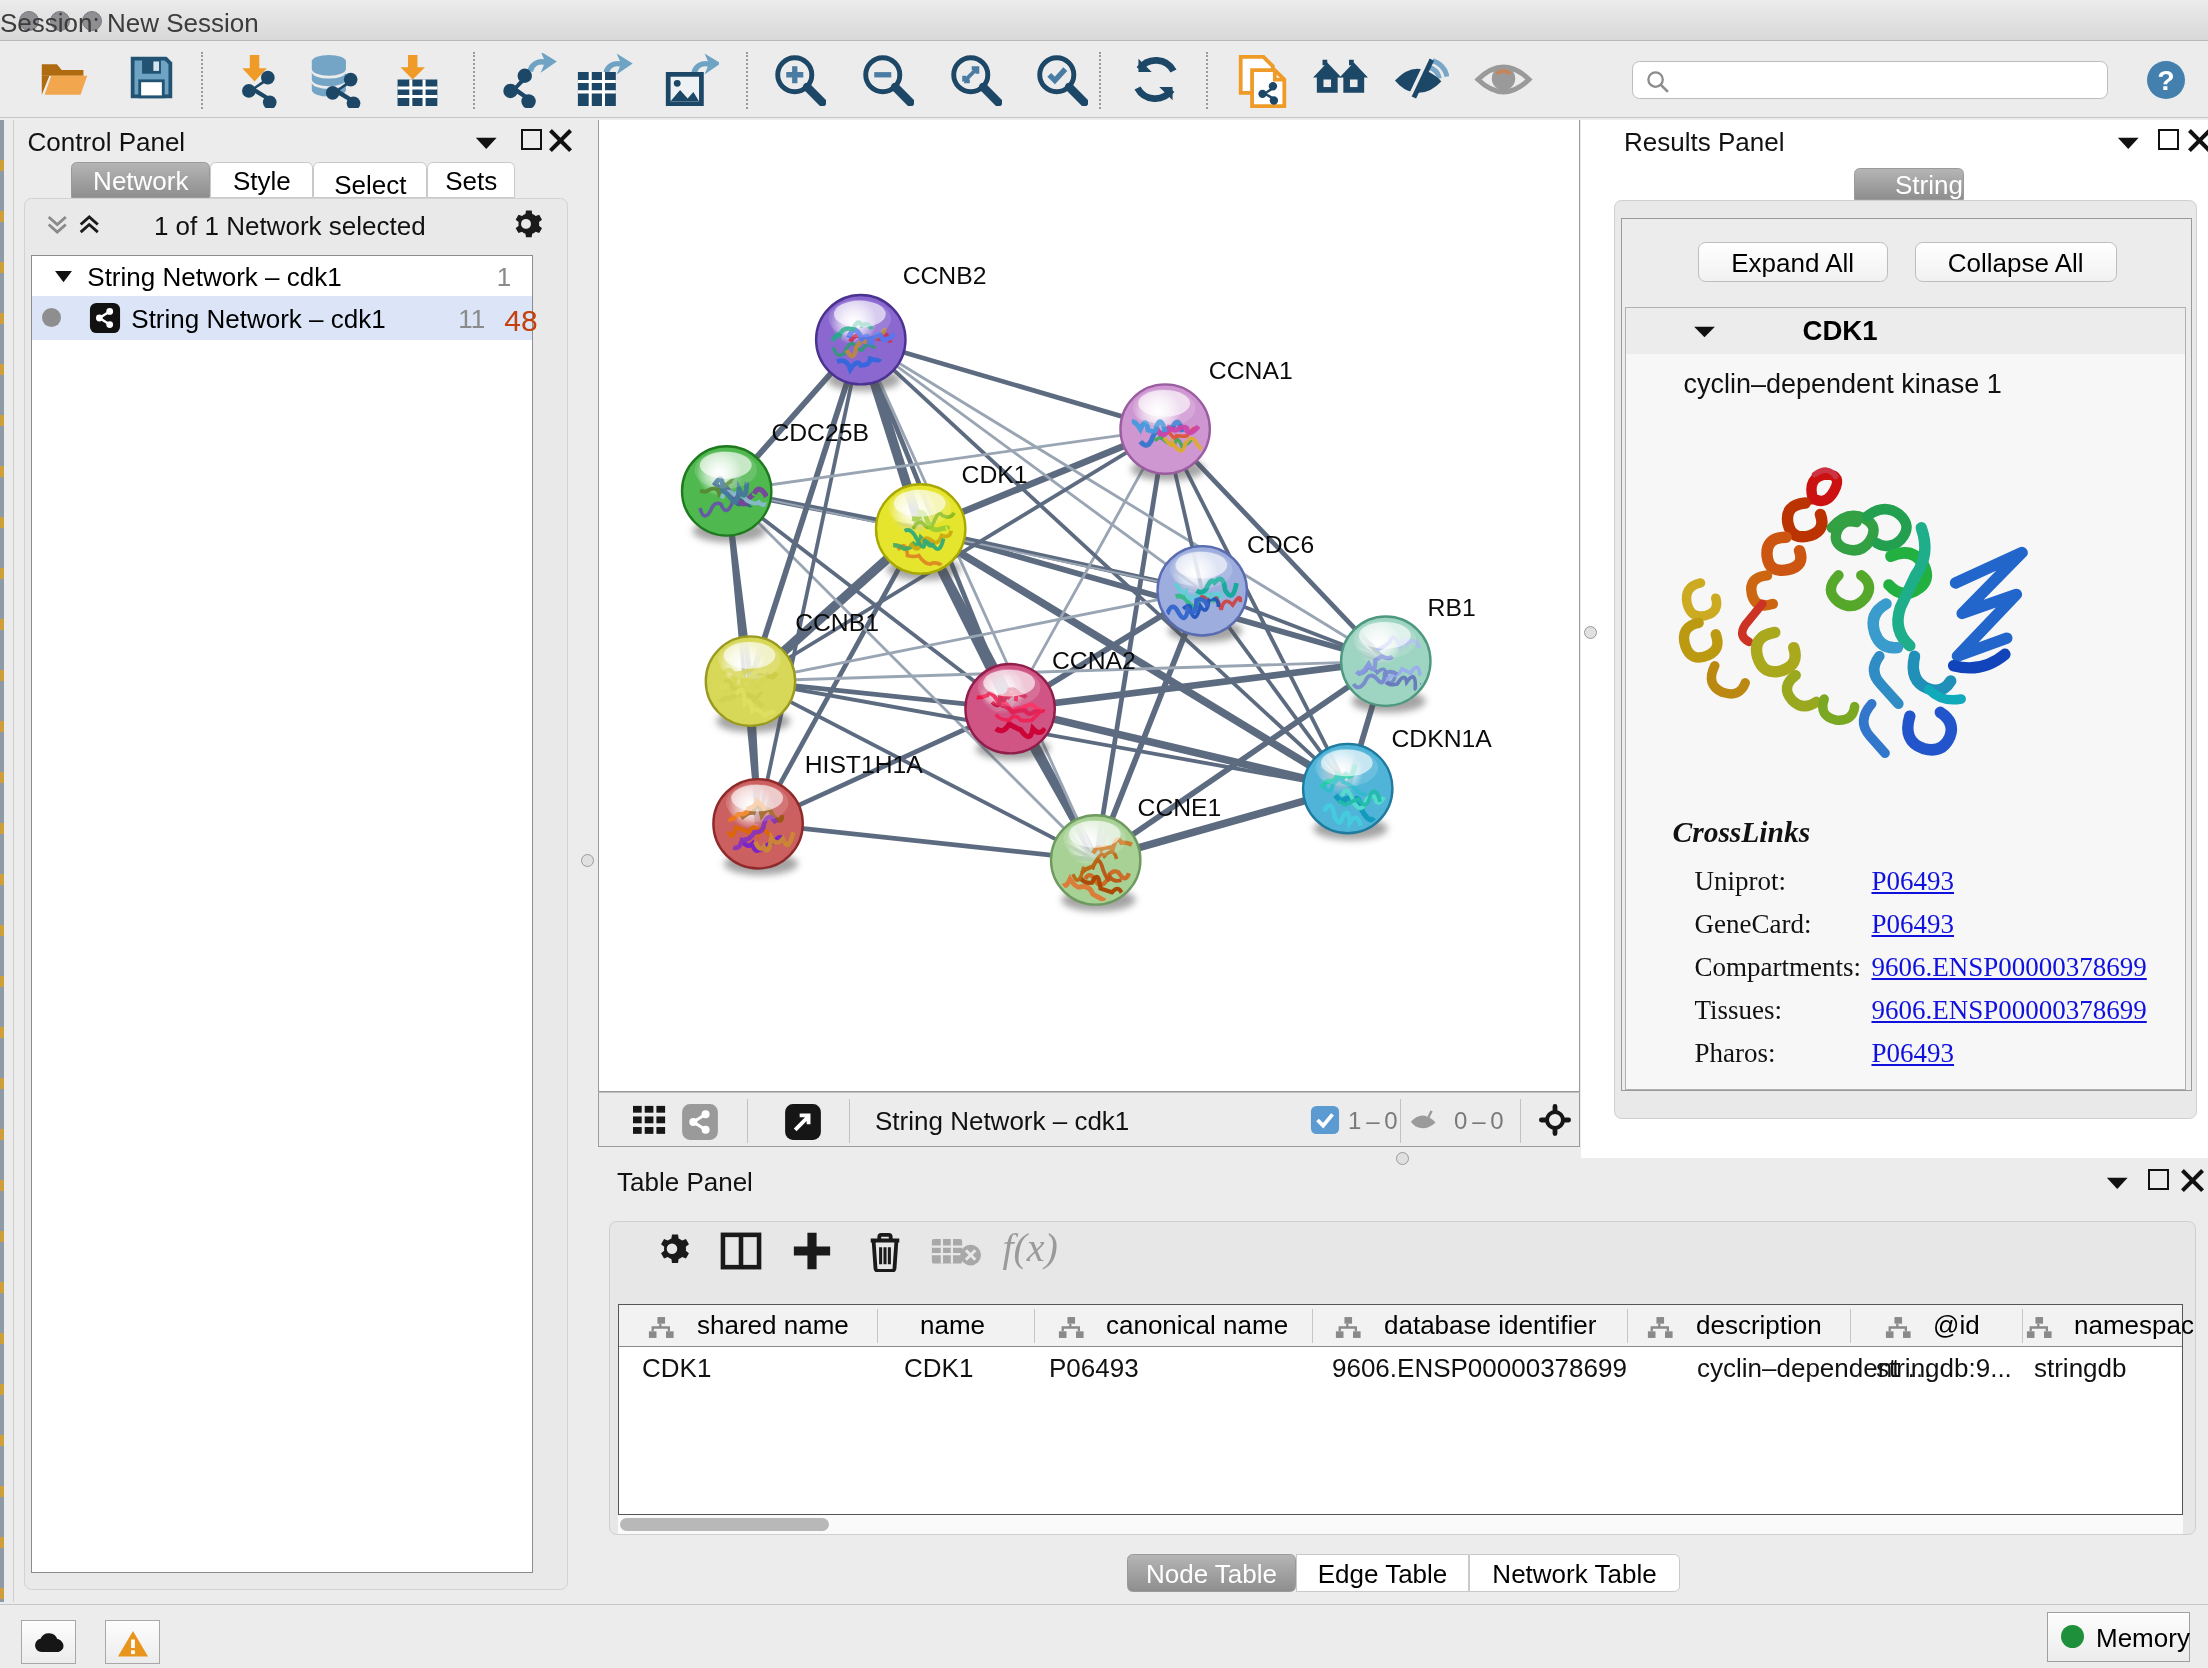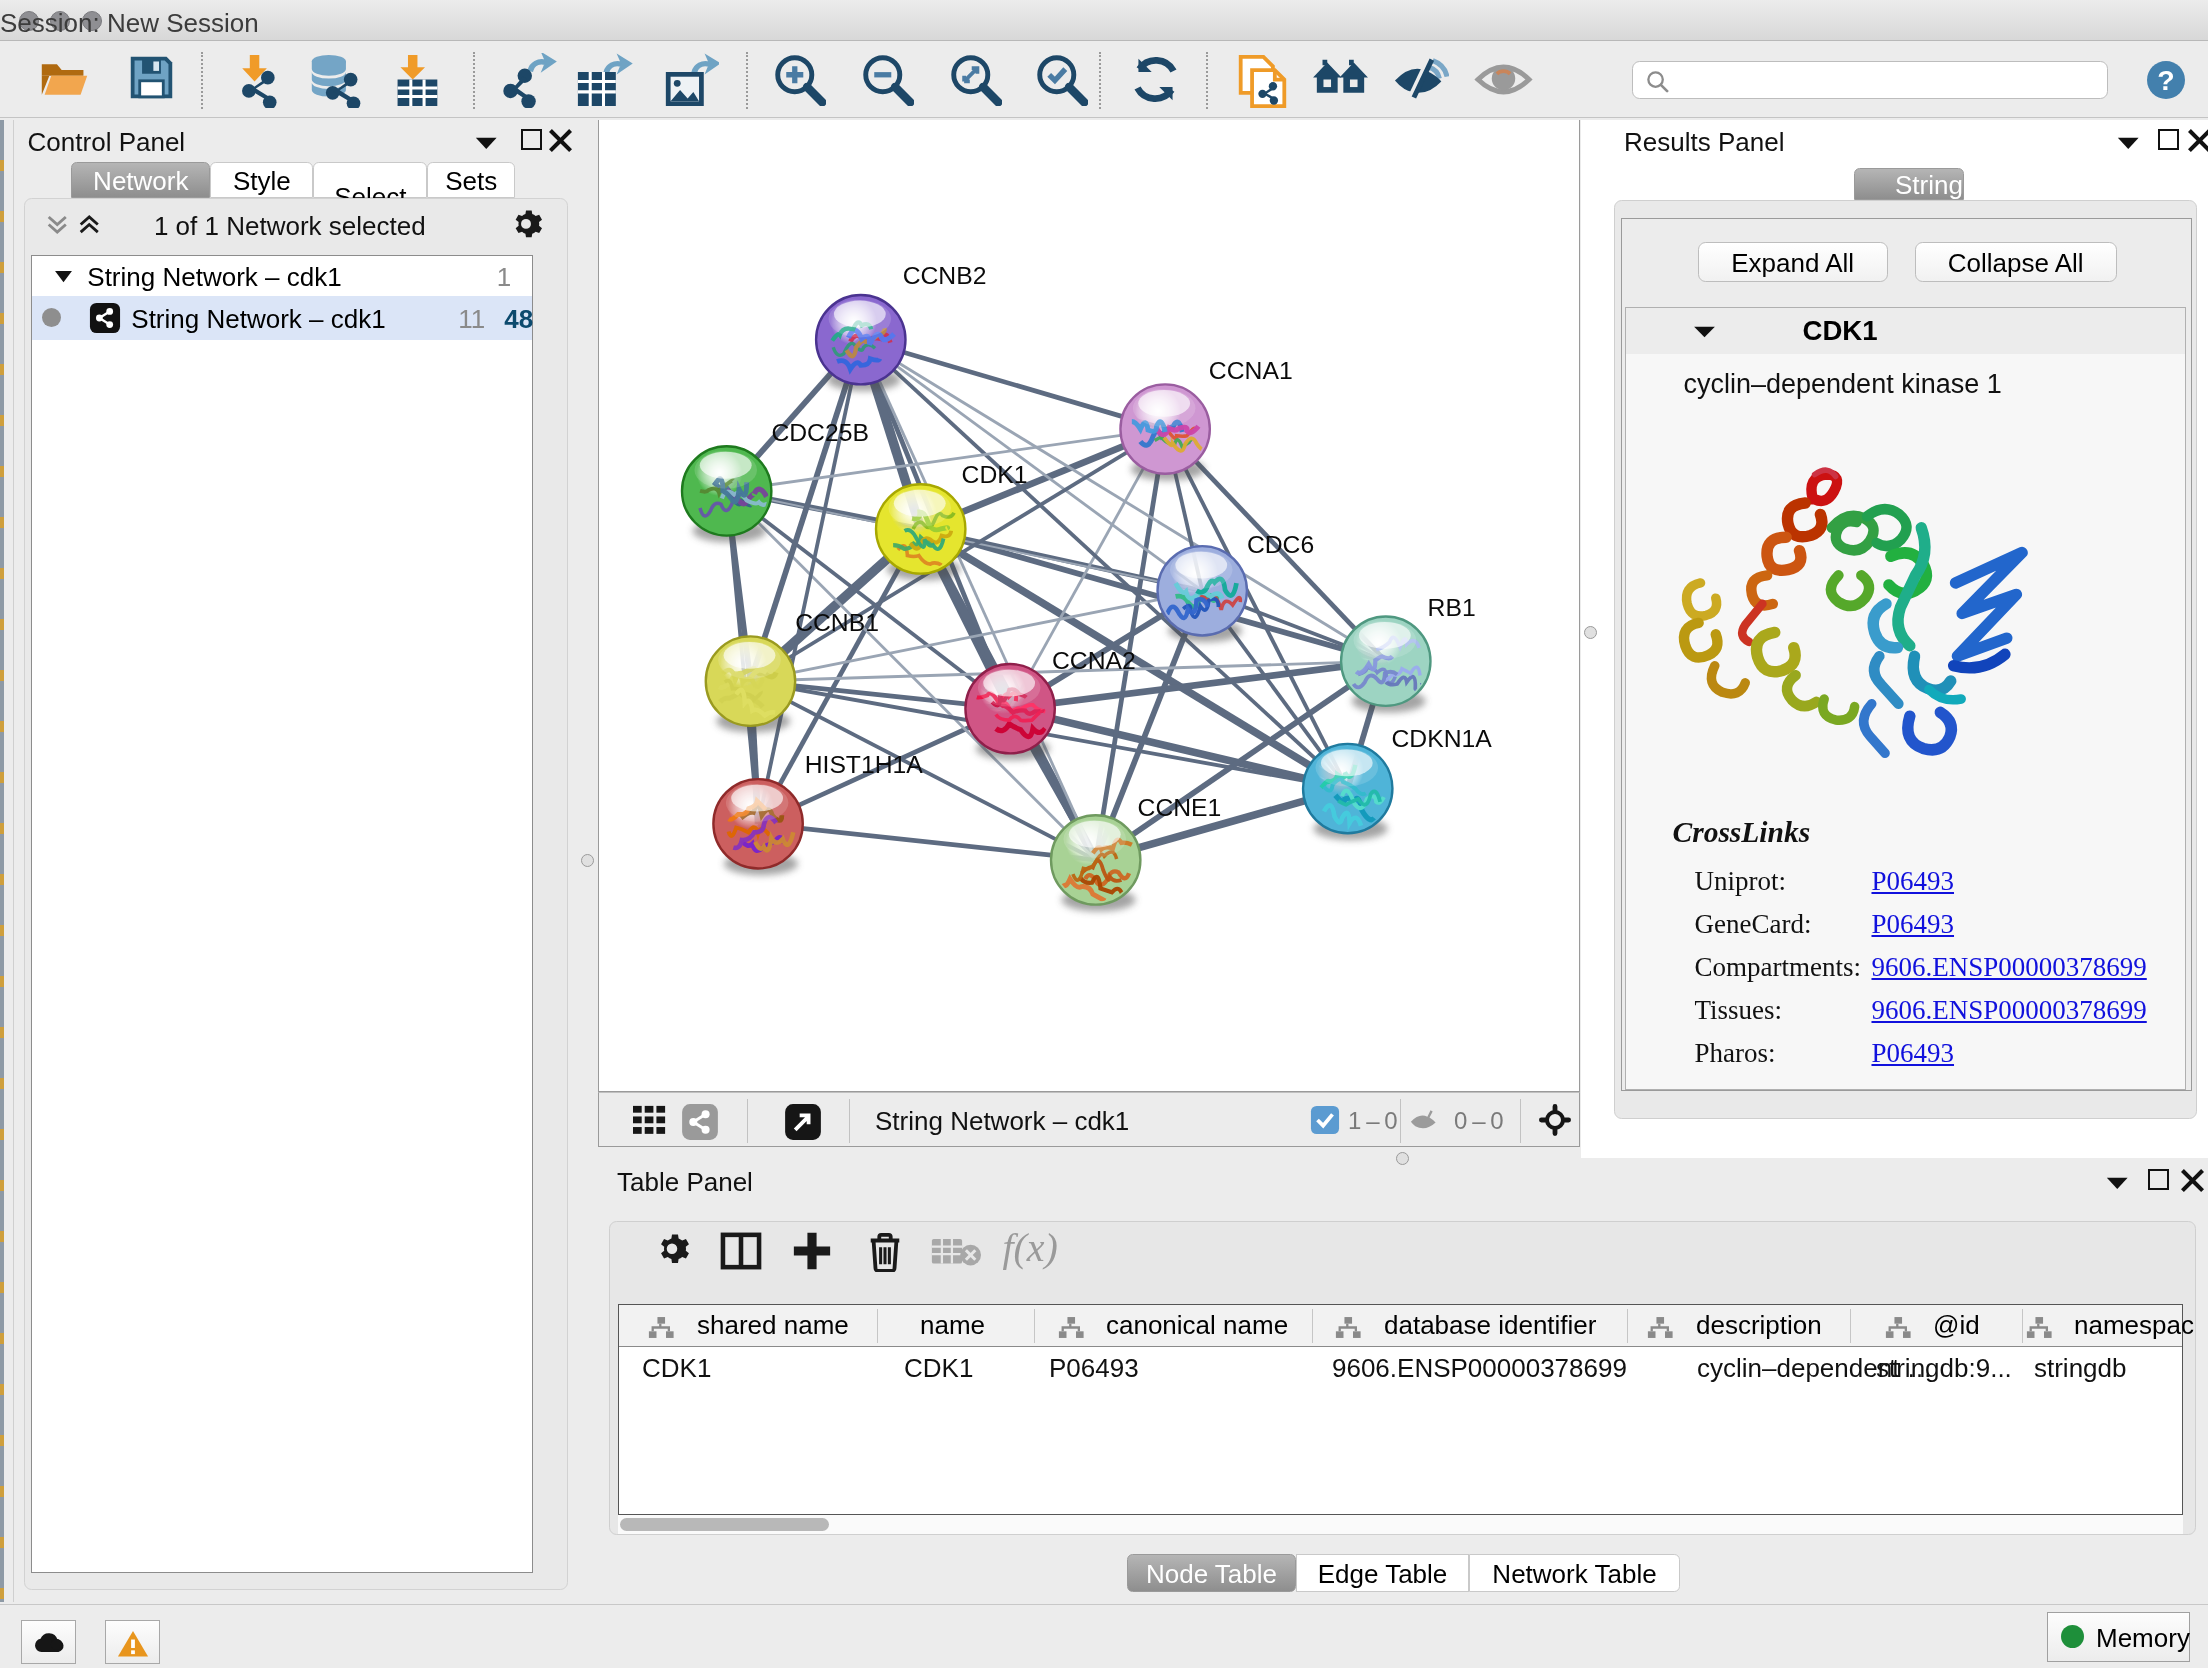--- a/index.html
+++ b/index.html
@@ -224,21 +224,21 @@
   <svg class="abs" style="left:458px; top:14.3px;" width="28.5" height="17" viewBox="0 0 30 18">
       <path d="M4 4 h22 l-11 12 z" fill="#111"></path>
     </svg>
   <div class="abs" style="left:507px; top:8.6px; width:21px; height:21px; border:2.9px solid #111;"></div>
   <svg class="abs" style="left:535px; top:8.6px;" width="23" height="23" viewBox="0 0 24 24">
       <path d="M3 0 L12 9 L21 0 L24 3 L15 12 L24 21 L21 24 L12 15 L3 24 L0 21 L9 12 L0 3 z" fill="#111"></path>
     </svg>
 
   <div class="abs tab sel" style="left:57px; top:42px; width:139px; padding:0;">Network</div>
   <div class="abs tab" style="left:196px; top:42px; width:103px; padding:0;">Style</div>
-  <div class="abs tab" style="left:299px; top:42px; width:114px; padding:16px;">Select</div>
+  <div class="abs tab" style="left:299px; top:42px; width:114px; padding:4px;">Select</div>
   <div class="abs tab" style="left:413px; top:42px; width:88px; padding:0;">Sets</div>
 
   <div class="abs" style="left:9.5px; top:78px; width:544px; height:1392px; background:#e9e9e9; border:1px solid #d2d2d2; border-radius:7.6px;"></div>
 
   <svg class="abs" style="left:28.5px; top:93px;" width="28.5" height="25" viewBox="0 0 30 26">
     <g fill="none" stroke="#8a8a8a" stroke-width="3">
         <path d="M6 4 l9 8 9-8"></path>
         <path d="M6 12 l9 8 9-8"></path>
       </g>
   </svg>
@@ -267,21 +267,21 @@
         <rect x="1" y="1" width="32" height="32" rx="7" fill="#111"></rect>
         <g fill="#fff">
             <circle cx="22" cy="10" r="3.6"></circle>
             <circle cx="11" cy="17" r="3.6"></circle>
             <circle cx="22" cy="24" r="3.6"></circle>
           </g>
         <path d="M11 17 L22 10 M11 17 L22 24" stroke="#fff" stroke-width="2.6"></path>
       </svg>
       <span class="abs" style="left:99px; top:7.6px; font-size:26px;">String Network – cdk1</span>
       <span class="abs" style="left:426px; top:7.6px; font-size:26px; color:#8a8a8a;">11</span>
-      <span class="abs" style="left:472px; top:7.6px; font-size:26px; color:#0c4a6e;font-weight:bold;">48</span>
+      <span class="abs" style="left:472px; top:7.6px; font-size:30px; color:#c2410c;">48</span>
     </div>
   </div>
 </div>
 
 <div class="abs" id="netview">
 <svg class="abs" style="left:0;top:0;" width="982" height="972" viewBox="0 0 1032 1022">
 <defs>
 <radialGradient id="gCCNB2" cx="0.42" cy="0.30" r="0.92">
           <stop offset="0" stop-color="#ffffff" stop-opacity="0.5"></stop>
           <stop offset="0.28" stop-color="#8a68cf"></stop>

